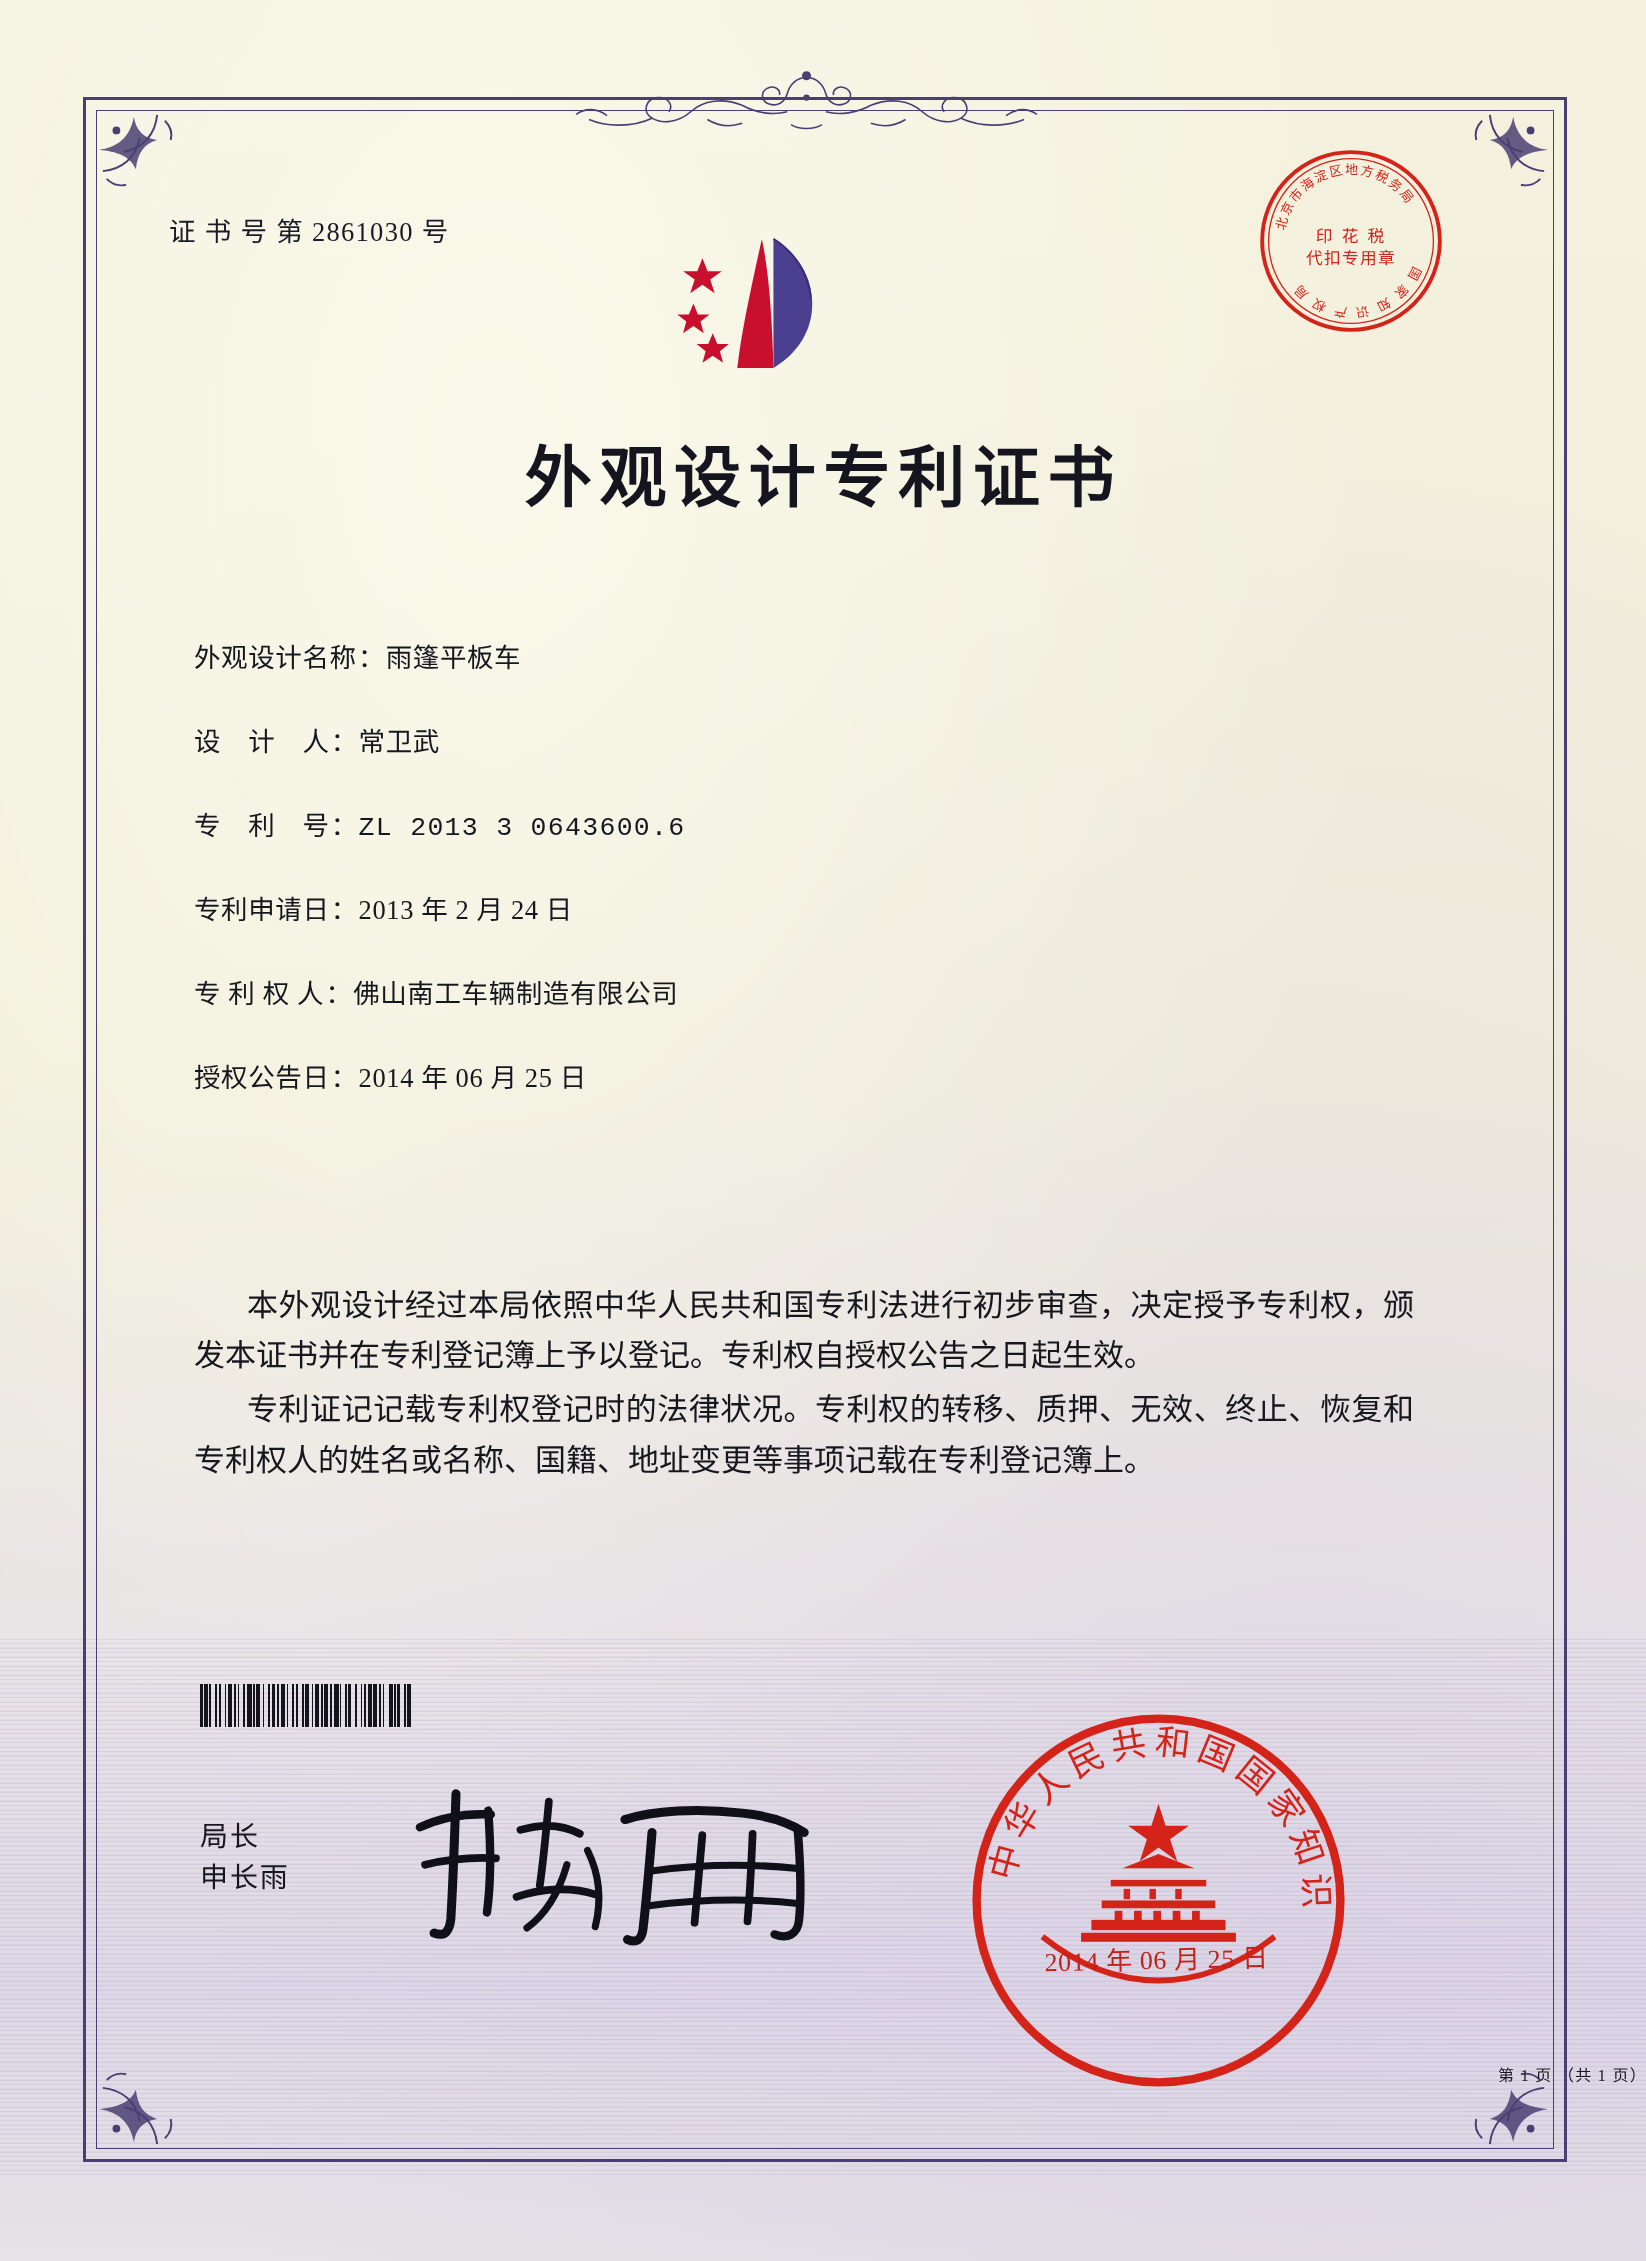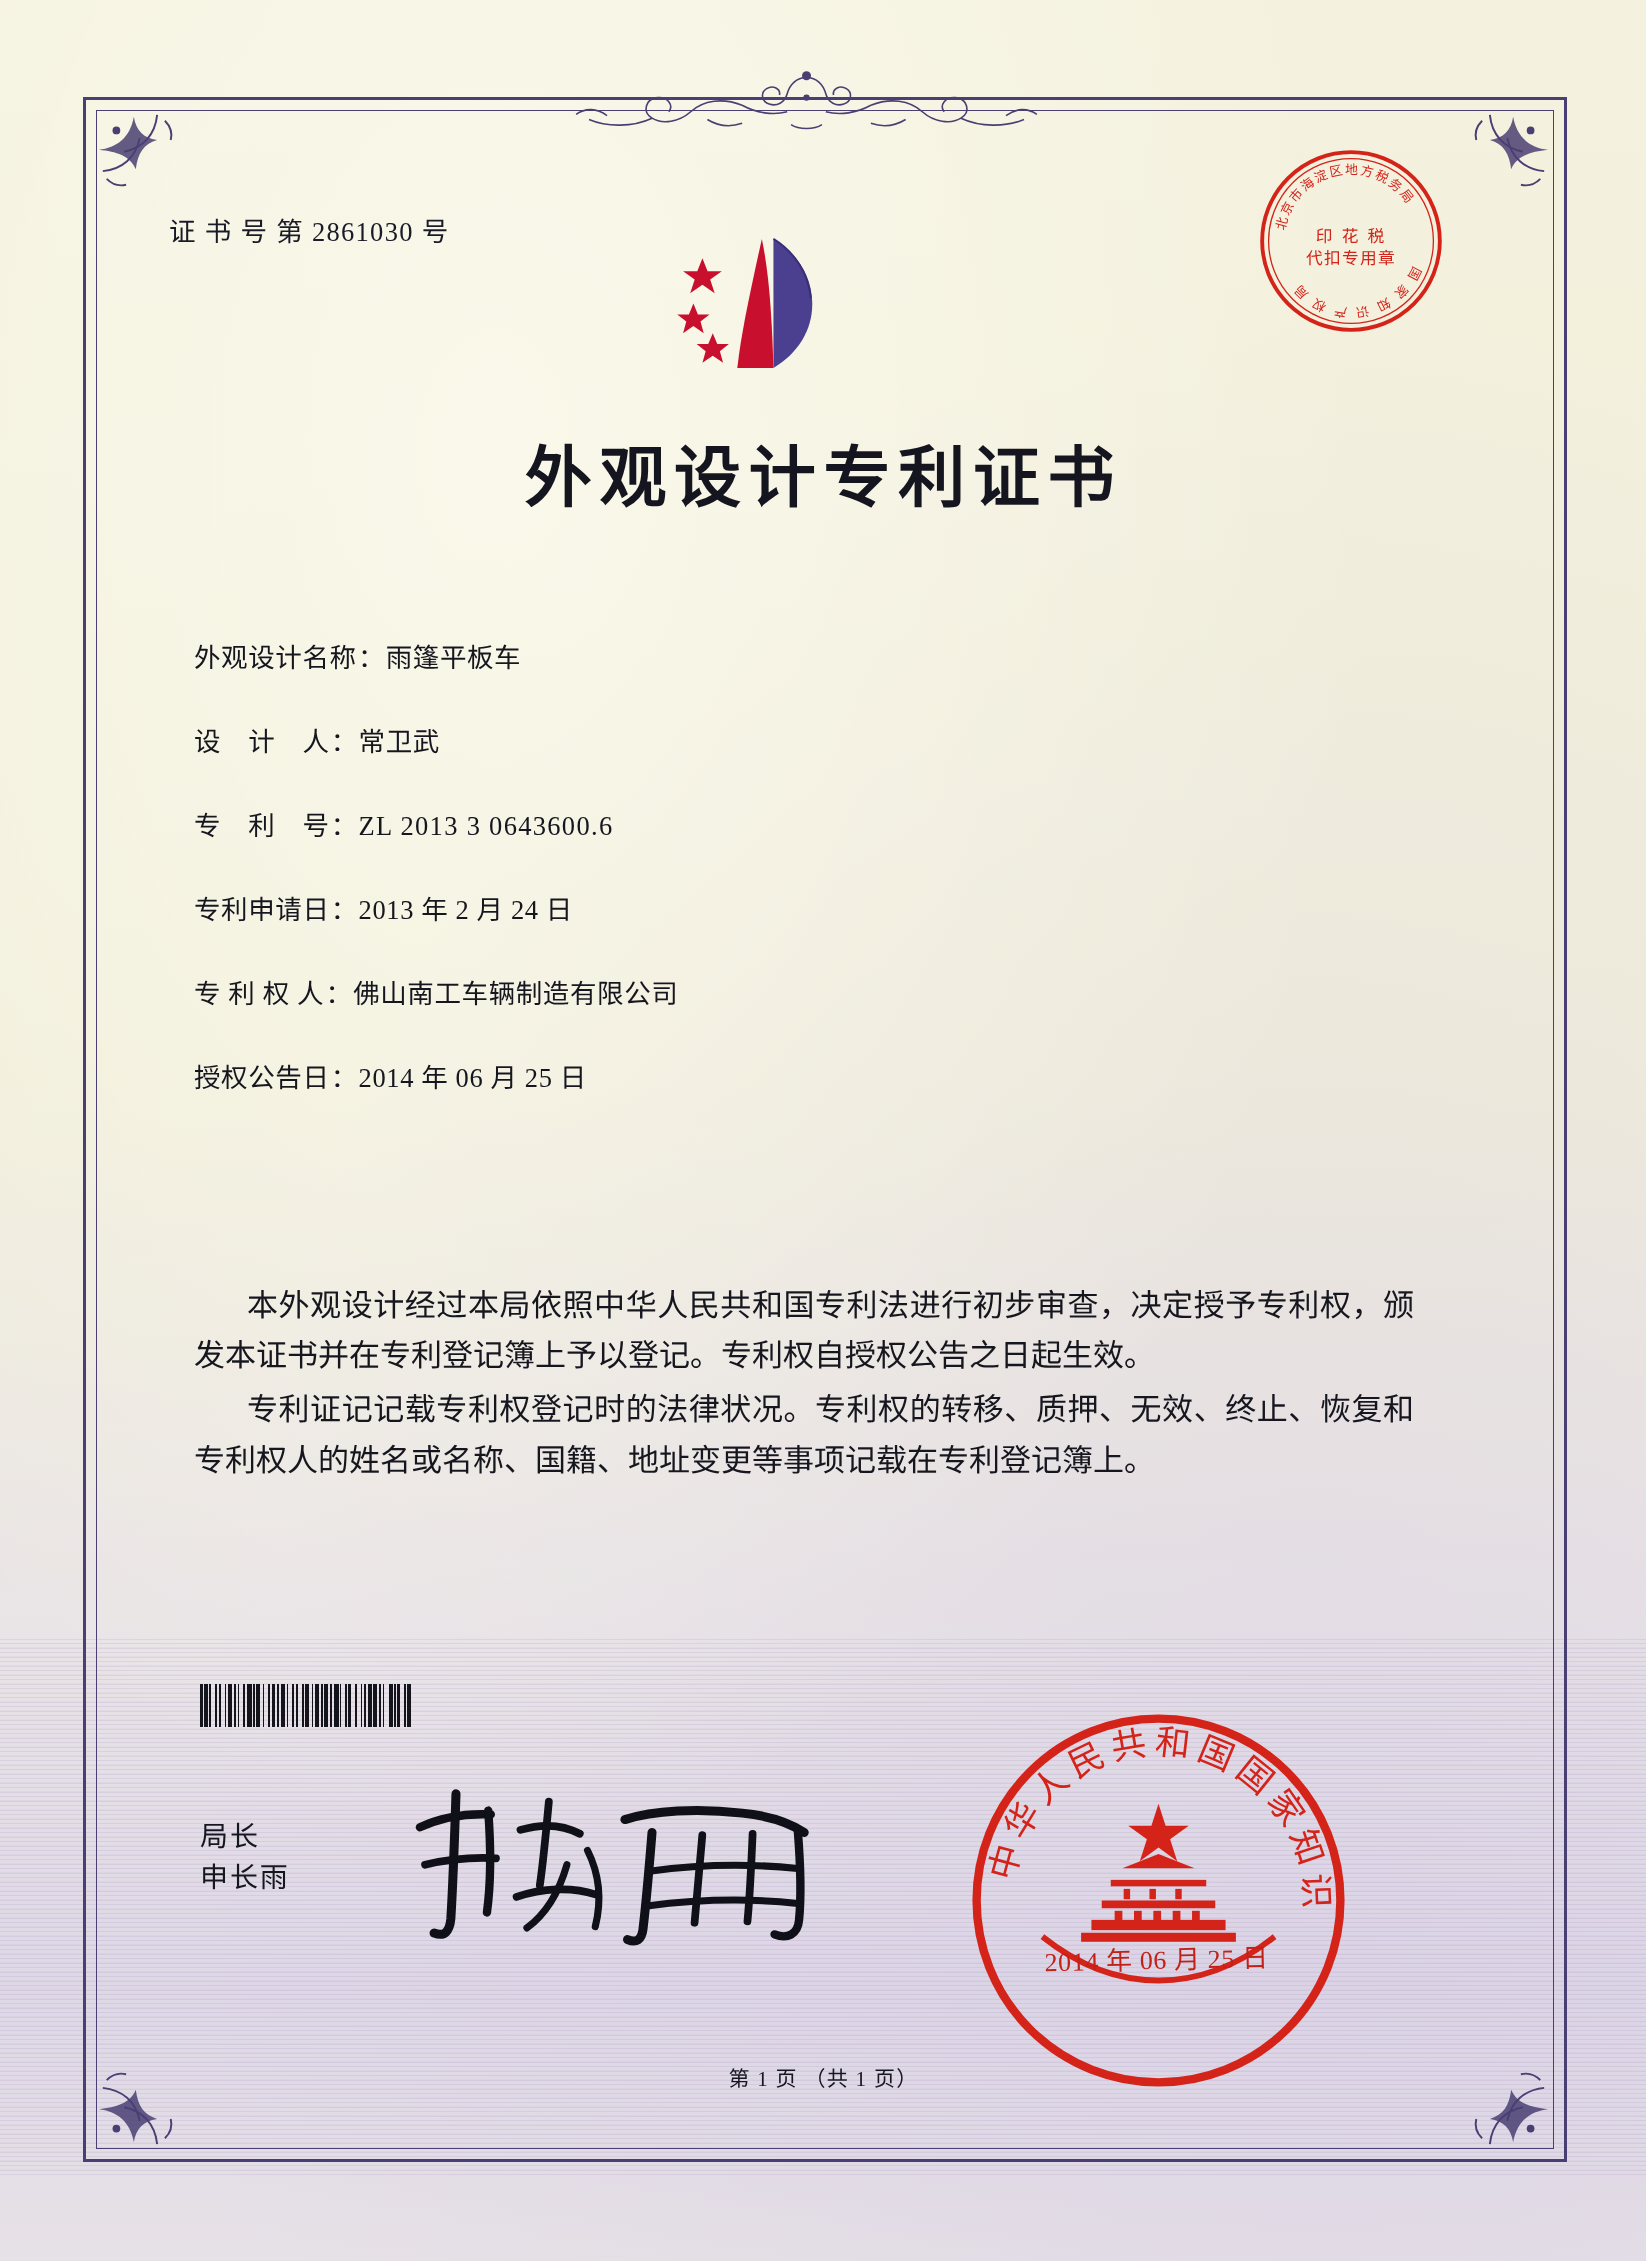--- a/index.html
+++ b/index.html
@@ -128,21 +128,21 @@
     margin-bottom: 45px;
     font-size: 26.5px;
     color: #16161f;
     white-space: nowrap;
   }
   .field-label {
     letter-spacing: 0.6px;
   }
   .field-colon { margin: 0 1.3px; }
   .field-value { letter-spacing: 0.6px; }
-  .field-value.mono { font-family: Liberation Serif, serif; letter-spacing: 1.3px; }
+  .field-value.mono { font-family: Liberation Mono, monospace; letter-spacing: 1.3px; }
 
   
   .body-text {
     position: absolute;
     left: 194px;
     top: 1281px;
     width: 1220px;
     font-size: 31px;
     line-height: 1.62;
     color: #16161f;
@@ -200,22 +200,22 @@
     color: #c22118;
     letter-spacing: 0.6px;
     transform: rotate(-1.2deg);
   }
 
   
   .page-footer {
     position: absolute;
     left: 0; right: 0;
     top: 2062px;
-    text-align: center;
-    font-size: 21px;
+    text-align: right;
+    font-size: 16px;
     color: #16161f;
     letter-spacing: 1.3px;
   }
 </style>
 </head>
 <body>
 
 <div class="page">
   <div class="paper-tint"></div>
   <div class="guilloche"></div>

